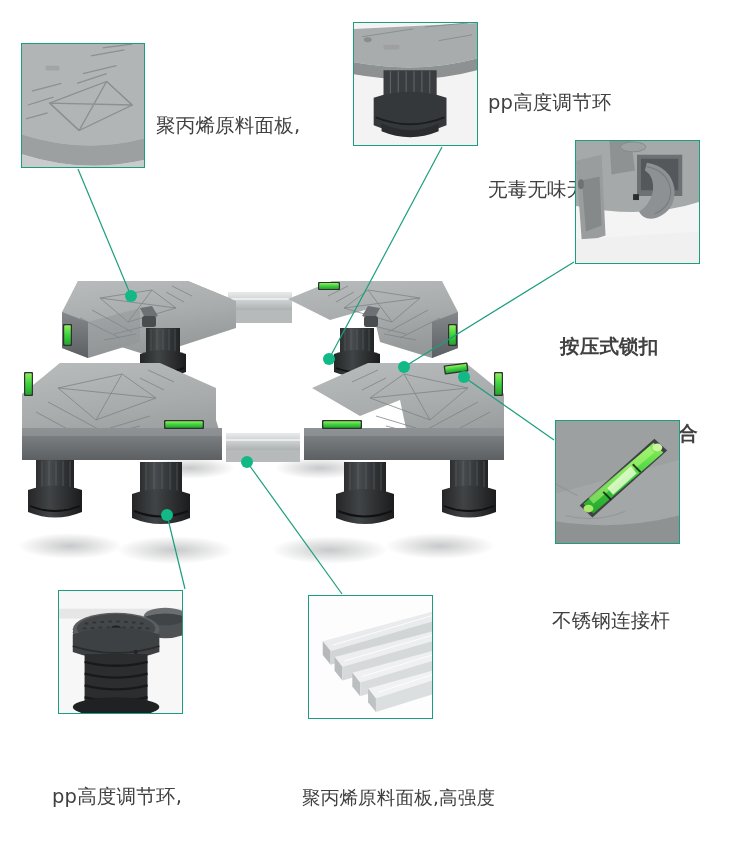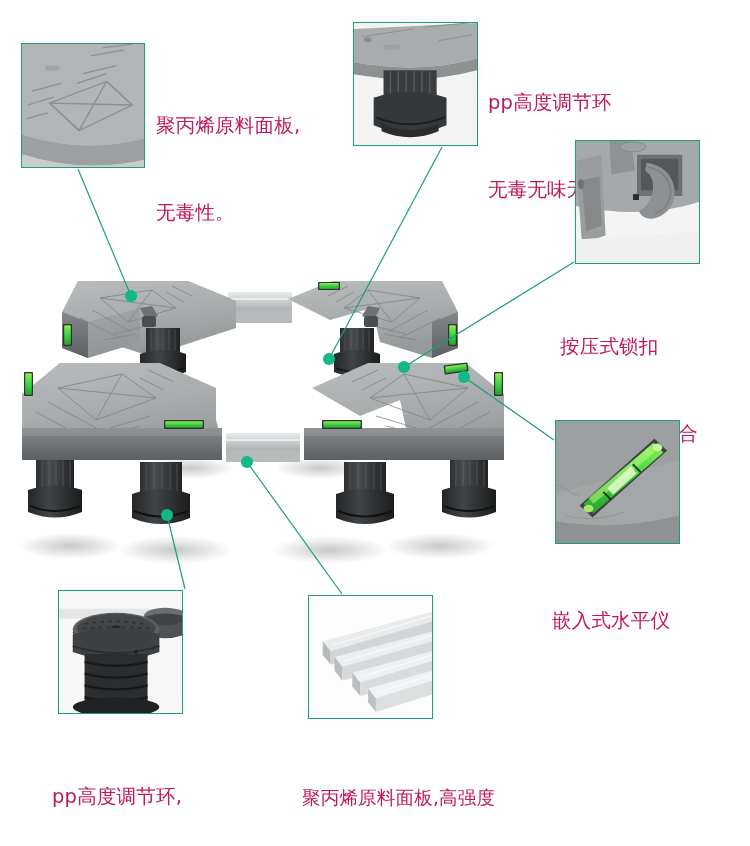--- a/index.html
+++ b/index.html
@@ -24,21 +24,21 @@
   .frame{
     position:absolute;
     border:1.5px solid #1b9e7e;
     background:#fbfbfb;
     overflow:hidden;
     box-sizing:border-box;
   }
   .frame svg{display:block;width:100%;height:100%;}
   .ctext{
     position:absolute;
-    color:#be185d;
+    color:#404040;
     font-size:19.5px;
     line-height:29px;
     white-space:pre;
     letter-spacing:.2px;
   }
   .ctext.small{font-size:18.5px;line-height:28px;}
 </style>
 </head>
 <body>
 
@@ -309,23 +309,22 @@
         <path d="M0,112 Q62,132 124,118 L124,125 L0,125 Z" fill="#c9cbcc"></path>
         <g stroke="#8d9091" stroke-width="1.3" fill="none">
           <path d="M28,60 L86,38 L112,62 L58,88 Z"></path>
           <path d="M28,60 L112,62 M86,38 L58,88 M28,60 L58,88 M86,38 L112,62"></path>
           <path d="M62,30 L96,22 M56,40 L86,30 M10,48 L40,40 M6,62 L32,54 M4,76 L26,70"></path>
           <path d="M70,12 L104,6 M82,4 L112,0"></path>
         </g>
         <rect x="24" y="22" width="14" height="5" fill="#9b9e9f" opacity="0.7" rx="1"></rect>
       </svg>
     </div>
-    <div class="ctext" style="left:156px;top:53px;">
+    <div class="ctext" style="left:156px;top:53px;text-align:right;">
       <div>聚丙烯原料面板,</div>
-      <div>无毒性。</div>
     </div>
   </div>
 
   <div class="callout">
     <div class="frame" style="left:353px;top:22px;width:125px;height:124px;">
       <svg viewBox="0 0 125 124" preserveAspectRatio="xMidYMid slice">
         <rect width="125" height="124" fill="#f3f3f3"></rect>
         <path d="M0,6 L125,0 L125,36 Q66,52 0,40 Z" fill="#a9acad"></path>
         <path d="M0,40 Q66,52 125,36 L125,48 Q66,64 0,52 Z" fill="#8e9192"></path>
         <g stroke="#8c8f90" stroke-width="1" fill="none">
@@ -371,21 +370,21 @@
         <path d="M72,22 Q96,26 100,48 Q102,70 82,78 Q70,82 64,72 Q74,66 78,52 Q80,36 70,30 Z" fill="#8e9193"></path>
         <path d="M72,26 Q92,30 96,48 Q98,66 80,74" fill="none" stroke="#7a7d7f" stroke-width="1.2"></path>
 
         <path d="M0,20 L26,14 L30,96 L6,104 Z" fill="#9a9d9e"></path>
         <path d="M6,40 L24,36 L26,86 L10,92 Z" fill="#86898a"></path>
         <ellipse cx="5" cy="44" rx="3" ry="5" fill="#6f7274"></ellipse>
         <rect x="58" y="54" width="6" height="6" fill="#2b2d2f"></rect>
         <path d="M0,100 L125,92 L125,124 L0,124 Z" fill="#f0f0f0"></path>
       </svg>
     </div>
-    <div class="ctext" style="left:560px;top:274px;">
+    <div class="ctext" style="left:560px;top:274px;font-weight:bold;">
       <div>按压式锁扣</div>
       <div>紧密牢固的贴合</div>
     </div>
   </div>
 
   <div class="callout">
     <div class="frame" style="left:555px;top:420px;width:125px;height:124px;">
       <svg viewBox="0 0 125 124" preserveAspectRatio="xMidYMid slice">
         <rect width="125" height="124" fill="#a9acad"></rect>
         <path d="M0,0 L125,0 L125,40 L0,74 Z" fill="#9da0a1"></path>
@@ -404,21 +403,21 @@
             <path d="M78,44 L86,52"></path>
         </g>
         <ellipse cx="33" cy="89" rx="5" ry="4" fill="#a8e86a"></ellipse>
         <ellipse cx="103" cy="27" rx="5" ry="4" fill="#cdf2a3"></ellipse>
         <g stroke="#8a8d8e" stroke-width="1.2" fill="none" opacity="0.6">
           <path d="M10,96 Q40,104 70,92 M0,64 L22,76"></path>
         </g>
       </svg>
     </div>
     <div class="ctext" style="left:552px;top:548px;">
-      <div>嵌入式水平仪</div>
+      <div>不锈钢连接杆</div>
     </div>
   </div>
 
   <div class="callout">
     <div class="frame" style="left:58px;top:590px;width:125px;height:124px;">
       <svg viewBox="0 0 125 124" preserveAspectRatio="xMidYMid slice">
         <rect width="125" height="124" fill="#f7f7f7"></rect>
         <rect y="18" width="125" height="10" fill="#e6e6e6"></rect>
 
         <ellipse cx="108" cy="26" rx="22" ry="9" fill="#55585a" opacity="0.85"></ellipse>

